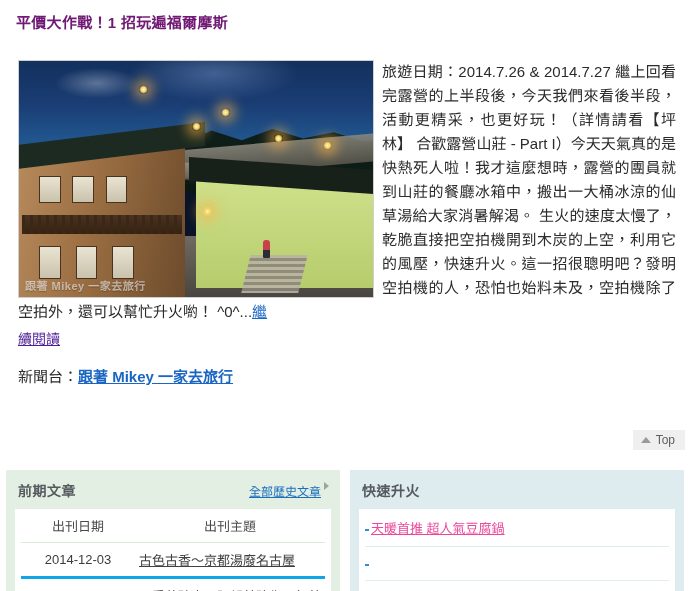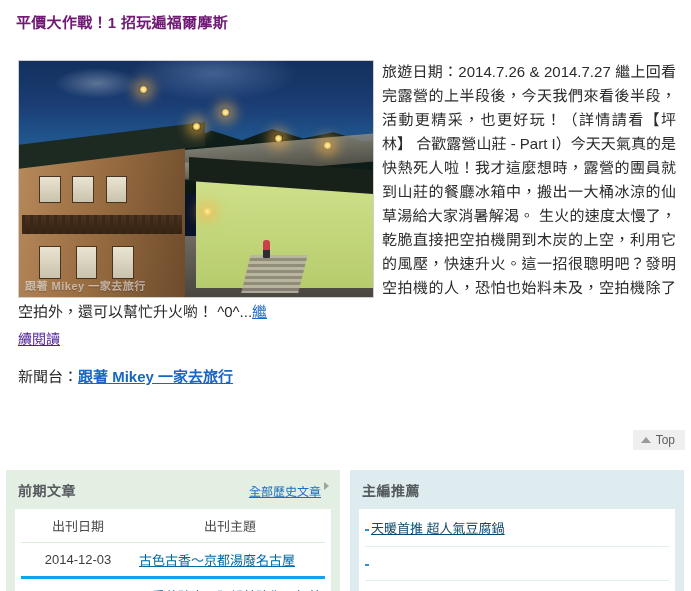--- a/index.html
+++ b/index.html
@@ -257,21 +257,21 @@
   }
   table.articles th.col-date { width: 40%; }
   table.articles td {
     padding: 7px 4px;
     border-bottom: 3px solid #0ea5e9;
     color: #3c3c3c;
     white-space: nowrap;
   }
   table.articles td.date { text-align: center; }
   table.articles td.topic a {
-    color: #0369a1;
+    color: #404040;
   }
 
   ul.picks {
     list-style: none;
     margin: 0;
     padding: 0;
     font-size: 13px;
   }
   ul.picks li {
     padding: 9px 2px 9px 0;
@@ -281,21 +281,21 @@
   ul.picks li:last-child { border-bottom: none; }
   ul.picks li .dash {
     display: inline-block;
     width: 4px;
     height: 2px;
     background: #2f8fd0;
     vertical-align: middle;
     margin-right: 2px;
   }
   ul.picks li a {
-    color: #0c4a6e;
+    color: #ec4899;
     text-decoration: underline;
   }
 </style>
 </head>
 <body>
 
 <div class="page">
 
   <div class="article-title">平價大作戰！1 招玩遍福爾摩斯</div>
 
@@ -387,21 +387,21 @@
                 <a href="#">可愛萌破表～阿朗基陪你下午茶</a>
               </td>
             </tr>
           </tbody>
         </table>
       </div>
     </div>
 
     <div class="panel panel--picks">
       <div class="panel-head">
-        <span class="panel-title">主編推薦</span>
+        <span class="panel-title">快速升火</span>
       </div>
       <div class="panel-inner">
         <ul class="picks">
           <li>
             <span class="dash"></span><a href="#">天暖首推 超人氣豆腐鍋</a>
           </li>
           <li>
             <span class="dash"></span>
           </li>
           <li>

